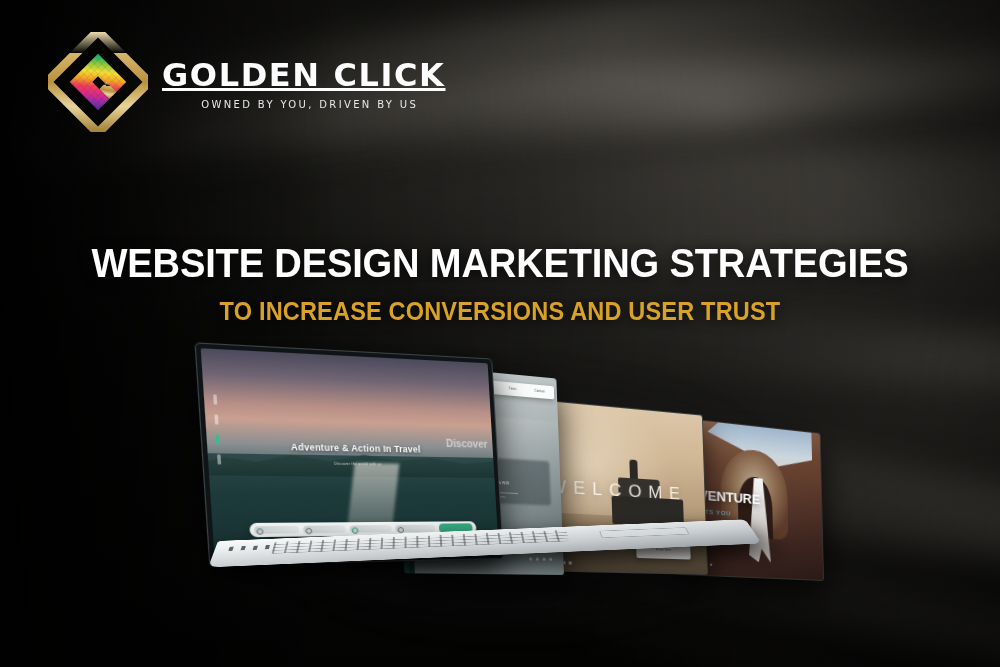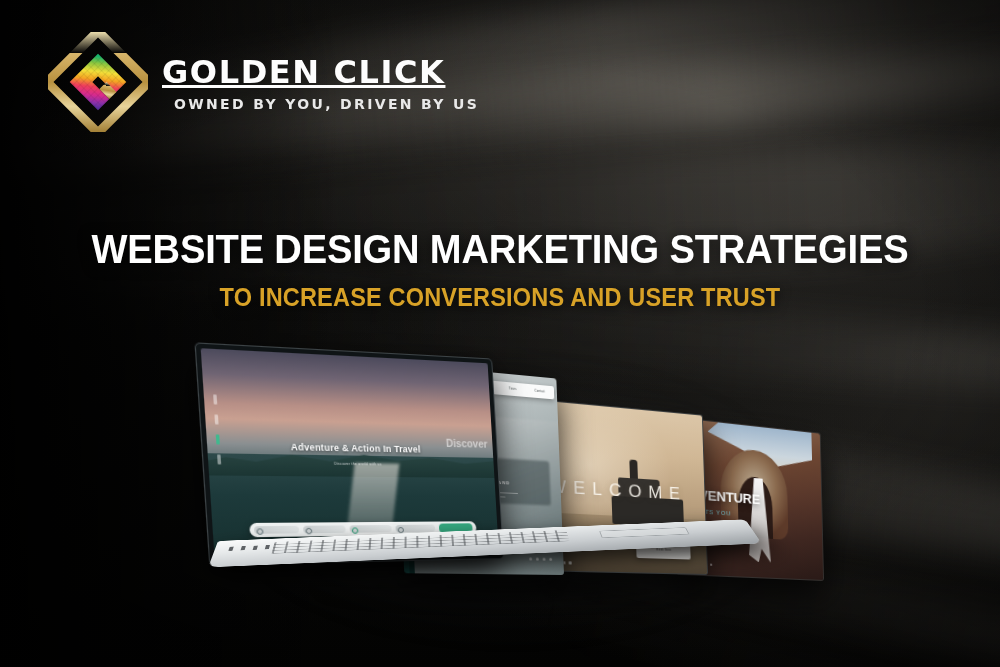--- a/index.html
+++ b/index.html
@@ -71,28 +71,28 @@
   }
   .logo-mark{ width:100px; height:100px; display:block; }
   .logo-words{ display:flex; flex-direction:column; padding-top:4px; }
   .brand-name{
     font-family:"DejaVu Sans", sans-serif;
     font-size:32px; font-weight:700; color:#fdfdfd;
     letter-spacing:1.6px; line-height:1; white-space:nowrap;text-decoration:underline;
   }
   .brand-tagline{
     font-family:"DejaVu Sans", sans-serif;
-    font-size:14px; font-weight:700; color:#e9e9e9;
+    font-size:10px; font-weight:400; color:#e9e9e9;
     letter-spacing:2.35px; margin-top:8px; white-space:nowrap;
     text-align:center; padding-left:12px;
   }
 
   
   .headline-block{
-    position:absolute; left:0; right:0; top:228px;
+    position:absolute; left:0; right:0; top:242px;
     text-align:center; z-index:20;
   }
   .headline{
     font-family:"Liberation Sans Narrow","Liberation Sans", sans-serif;
     font-size:41px; font-weight:700; color:#ffffff;
     letter-spacing:-0.2px; line-height:1.06;
     transform:scaleX(.93); transform-origin:center;
     text-shadow:0 2px 14px rgba(0,0,0,.85);
     white-space:nowrap;
   }

